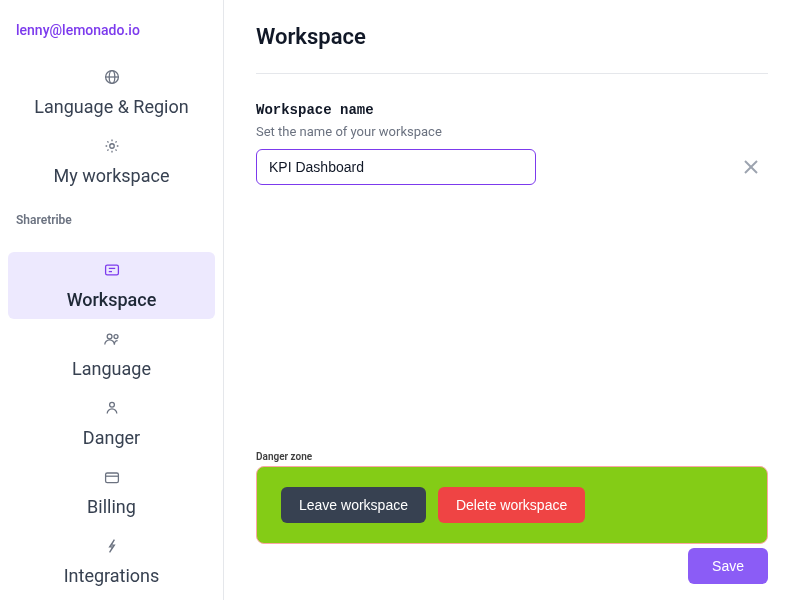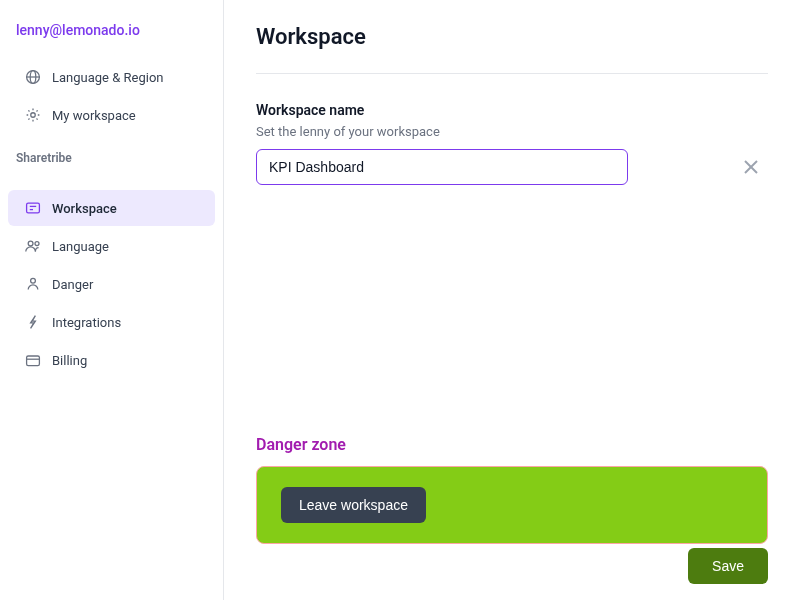--- a/index.html
+++ b/index.html
@@ -30,25 +30,26 @@
       font-size: 14px;
       text-decoration: none;
       font-weight: 500;
     }
 
     .sidebar-nav-item {
       display: flex;
       align-items: center;
       gap: 10px;
       padding: 9px 16px;
-      font-size: 13px;
+      font-size: 18px;
       color: #374151;
       cursor: pointer;
       border-radius: 6px;
       margin: 0 8px 2px 8px;
+      flex-direction: column;
     }
 
     .sidebar-nav-item.active {
       background: #ede9fe;
       color: #1f2937;
       font-weight: 500;
     }
 
     .sidebar-nav-item .nav-icon {
       width: 18px;
@@ -93,36 +94,37 @@
       border: none;
       border-top: 1px solid #e5e7eb;
       margin-bottom: 28px;
     }
 
     .field-label {
       font-size: 14px;
       font-weight: 600;
       color: #111827;
       margin-bottom: 6px;
+      font-family: Liberation Mono, monospace;
     }
 
     .field-hint {
       font-size: 13px;
       color: #6b7280;
       margin-bottom: 10px;
     }
 
     .input-wrapper {
       position: relative;
       display: flex;
       align-items: center;
     }
 
     .workspace-input {
-      width: 372px;
+      width: 280px;
       padding: 9px 36px 9px 12px;
       border: 1.5px solid #7c3aed;
       border-radius: 6px;
       font-size: 14px;
       color: #111827;
       outline: none;
       background: #fff;
     }
 
     .input-clear-btn {
@@ -141,24 +143,24 @@
 
     
     .danger-zone-section {
       position: absolute;
       bottom: 56px;
       left: 32px;
       right: 32px;
     }
 
     .danger-zone-label {
-      font-size: 16px;
+      font-size: 10px;
       font-weight: 600;
-      color: #a21caf;
-      margin-bottom: 12px;
+      color: #404040;
+      margin-bottom: 4px;
     }
 
     .danger-zone-box {
       border: 1px solid #fca5a5;
       border-radius: 8px;
       background: #84cc16;
       padding: 20px 24px;
       display: flex;
       align-items: center;
       gap: 12px;
@@ -187,21 +189,21 @@
     }
 
     
     .save-btn-wrapper {
       position: absolute;
       bottom: 16px;
       right: 32px;
     }
 
     .btn-save {
-      background: #4d7c0f;
+      background: #8b5cf6;
       color: #fff;
       border: none;
       border-radius: 6px;
       padding: 10px 24px;
       font-size: 14px;
       font-weight: 500;
       cursor: pointer;
     }
 
     
@@ -270,58 +272,59 @@
         <circle cx="10" cy="6" r="3"></circle>
         <path d="M4 17c0-3.31 2.69-6 6-6s6 2.69 6 6"></path>
       </svg>
     </span>
     <span>Danger</span>
   </div>
 
   <div class="sidebar-nav-item">
     <span class="nav-icon">
       <svg class="icon-svg" viewBox="0 0 20 20" fill="none" stroke="currentColor" stroke-width="1.6">
-        <polyline points="13,2 7,11 11,11 7,18 13,9 9,9 13,2"></polyline>
-      </svg>
-    </span>
-    <span>Integrations</span>
-  </div>
-
-  <div class="sidebar-nav-item">
-    <span class="nav-icon">
-      <svg class="icon-svg" viewBox="0 0 20 20" fill="none" stroke="currentColor" stroke-width="1.6">
         <rect x="2" y="5" width="16" height="12" rx="2"></rect>
         <line x1="2" y1="9" x2="18" y2="9"></line>
       </svg>
     </span>
     <span>Billing</span>
+  </div>
+
+  <div class="sidebar-nav-item">
+    <span class="nav-icon">
+      <svg class="icon-svg" viewBox="0 0 20 20" fill="none" stroke="currentColor" stroke-width="1.6">
+        <polyline points="13,2 7,11 11,11 7,18 13,9 9,9 13,2"></polyline>
+      </svg>
+    </span>
+    <span>Integrations</span>
   </div>
 </div>
 
 <div class="main">
   <h1 class="page-title">Workspace</h1>
   <hr class="divider">
 
   <div>
     <div class="field-label">Workspace name</div>
-    <div class="field-hint">Set the lenny of your workspace</div>
+    <div class="field-hint">Set the name of your workspace</div>
     <div class="input-wrapper">
       <input type="text" class="workspace-input" value="KPI Dashboard" placeholder="Enter workspace name" style="">
       <button class="input-clear-btn">
         <svg width="14" height="14" viewBox="0 0 14 14" fill="none" stroke="currentColor" stroke-width="2">
           <line x1="1" y1="1" x2="13" y2="13"></line>
           <line x1="13" y1="1" x2="1" y2="13"></line>
         </svg>
       </button>
     </div>
   </div>
 
   <div class="danger-zone-section">
     <div class="danger-zone-label">Danger zone</div>
     <div class="danger-zone-box">
       <button class="btn-leave">Leave workspace</button>
+      <button class="btn-delete">Delete workspace</button>
     </div>
   </div>
 
   <div class="save-btn-wrapper">
     <button class="btn-save">Save</button>
   </div>
 </div>
 
 </body></html>

